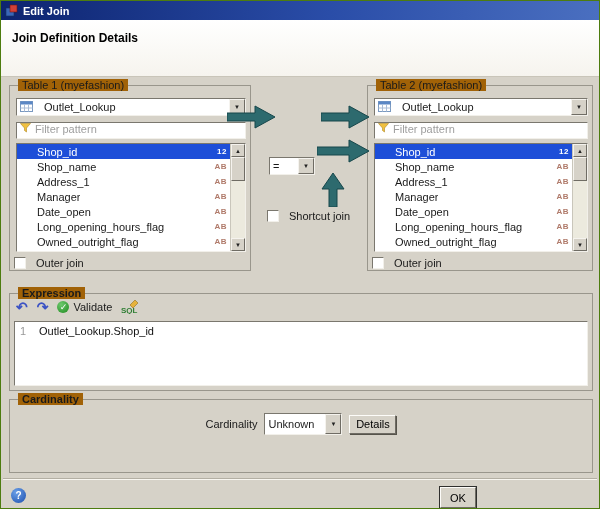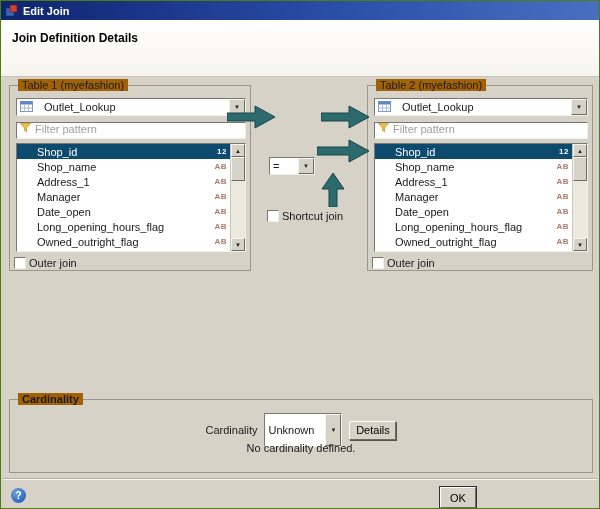--- a/index.html
+++ b/index.html
@@ -40,53 +40,53 @@
 
   
   .listwrap{position:absolute;display:flex;background:#fff;
     border:1px solid;border-color:#7a776e #f2f0ea #f2f0ea #7a776e}
   .rows{flex:1;overflow:hidden}
   .row{height:15px;display:flex;align-items:center;padding:0 3px 0 20px;cursor:default}
   .col-name{white-space:nowrap;overflow:hidden}
   .col-type{margin-left:auto;font-size:8px;font-weight:bold;letter-spacing:.5px;padding-left:4px}
   .t-num{color:#4a6fb0}
   .t-str{color:#b07a6a}
-  .row.selected{background:#0c4a6e;color:#fff}
+  .row.selected{background:#1d4ed8;color:#fff}
   .row.selected .col-type{color:#fff}
 
   
   .vscroll{width:15px;display:flex;flex-direction:column;background:#eceade;border-left:1px solid #c9c6bb}
   .sbtn{height:13px;background:#d6d2c8;border:1px solid;border-color:#f5f3ee #6f6c64 #6f6c64 #f5f3ee;
     font-size:6px;display:flex;align-items:center;justify-content:center;color:#222}
   .strack{flex:1;position:relative}
   .sthumb{position:absolute;left:0;right:0;top:0;height:24px;background:#d6d2c8;
     border:1px solid;border-color:#f5f3ee #6f6c64 #6f6c64 #f5f3ee}
 
   
-  .check{position:absolute;display:flex;align-items:center;gap:3px;cursor:default}
+  .check{position:absolute;display:flex;align-items:center;gap:10px;cursor:default}
   .cb{width:12px;height:12px;background:#fff;border:1px solid;border-color:#7a776e #f2f0ea #f2f0ea #7a776e;flex:0 0 12px}
 
   
   .arrow{position:absolute;z-index:5}
   .arrow svg{display:block}
 
   
   .toolbar{position:absolute;left:6px;top:4px;height:18px;display:flex;align-items:center;gap:9px}
   .tb-icon{font-size:14px;line-height:1;color:#3b52c4;font-weight:bold}
   .validate{display:flex;align-items:center;gap:4px}
   .vcheck{width:12px;height:12px;border-radius:50%;background:radial-gradient(circle at 35% 30%,#6cc96c,#1f8a1f);
     color:#fff;font-size:9px;line-height:1;display:flex;align-items:center;justify-content:center;flex:0 0 12px}
   .editor{position:absolute;left:4px;right:4px;top:27px;bottom:4px;background:#fff;
     border:1px solid;border-color:#7a776e #f2f0ea #f2f0ea #7a776e}
   .line-no{position:absolute;left:5px;top:3px;color:#999}
   .expr-text{position:absolute;left:24px;top:3px;color:#111}
 
   
   .card-row{position:absolute;left:0;right:0;top:13px;display:flex;align-items:center;justify-content:center;gap:7px}
-  .combo.inline{position:relative;width:78px;height:34px}
+  .combo.inline{position:relative;width:78px;height:22px}
   .card-status{position:absolute;left:0;right:0;top:42px;text-align:center}
 
   
   .footer-sep{position:absolute;left:2px;right:2px;top:477px;height:2px;
     border-top:1px solid #b3afa3;border-bottom:1px solid #f8f6f0}
   .help{position:absolute;left:10px;top:487px;width:15px;height:15px;border-radius:50%;
     background:radial-gradient(circle at 35% 30%,#6ba0e8,#1c4fae);color:#fff;font-weight:bold;font-size:10px;
     display:flex;align-items:center;justify-content:center}
   .btn{position:absolute;height:21px;background:#d6d2c8;font:inherit;
     border:1px solid;border-color:#fdfcf9 #6f6c64 #6f6c64 #fdfcf9;box-shadow:1px 1px 0 #56534b;cursor:default}
@@ -280,31 +280,51 @@
     <svg width="52" height="24" viewBox="0 0 52 24">
         <polygon points="0,8 32,8 32,1 52,12 32,23 32,16 0,16" fill="#2d6a6e" stroke="#17474b"></polygon>
       </svg>
   </div>
   <div class="arrow" style="left:320px;top:172px">
     <svg width="24" height="34" viewBox="0 0 24 34">
         <polygon points="12,0 23,16 16,16 16,34 8,34 8,16 1,16" fill="#2d6a6e" stroke="#17474b"></polygon>
       </svg>
   </div>
 
+  <div class="group" style="left:8px;top:292px;width:584px;height:98px">
+    <span class="group-label bold">Expression</span>
+    <div class="toolbar">
+      <span class="tb-icon">↶</span>
+      <span class="tb-icon">↷</span>
+      <span class="validate">
+        <span class="vcheck">✓</span>
+        <span>Validate</span>
+      </span>
+      <span>
+        <svg width="18" height="15" viewBox="0 0 18 15">
+          <text x="0" y="14" font-size="8" font-weight="bold" fill="#2e7d32">SQL</text>
+          <polygon points="9,6 14,1 17,4 12,9" fill="#e6b23c" stroke="#907020" stroke-width="0.6"></polygon>
+        </svg>
+      </span>
+    </div>
+    <div class="editor">
+      <span class="line-no">1</span>
+      <span class="expr-text">Outlet_Lookup.Shop_id</span>
+    </div>
+  </div>
 
   <div class="group" style="left:8px;top:398px;width:584px;height:74px">
     <span class="group-label bold">Cardinality</span>
     <div class="card-row">
       <span>Cardinality</span>
       <span class="combo inline">
         <span class="combo-text">Unknown</span>
         <span class="combo-arrow">▼</span>
       </span>
       <button class="btn inline">Details</button>
     </div>
-    <div class="card-status">No cardinality defined.</div>
   </div>
 
   <div class="footer-sep"></div>
   <div class="help">?</div>
   <button class="btn default" style="left:439px;top:486px;width:36px">OK</button>
 
 </div>
 
 </body></html>

